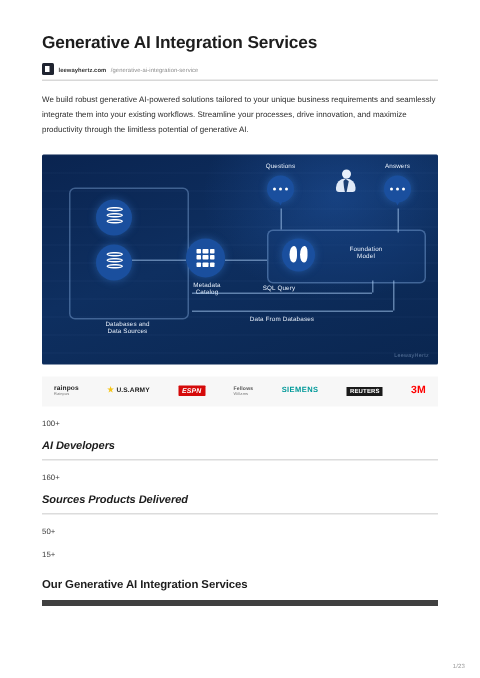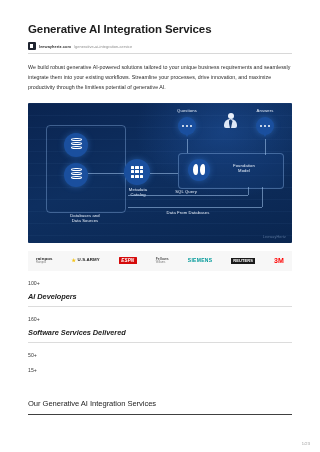--- a/index.html
+++ b/index.html
@@ -280,25 +280,25 @@
     font-weight: bold;
     color: #1d1d1d;
     margin-top: 6px;
     padding-bottom: 5px;
     border-bottom: 1px solid #dcdcdc;
     letter-spacing: -0.05px;
     font-style: italic;
   }
   .section-heading {
     font-size: 7.6px;
-    font-weight: normal;
+    font-weight: bold;
     color: #1d1d1d;
-    margin-top: 26px;
+    margin-top: 12px;
     padding-bottom: 6px;
-    border-bottom: 1px solid #404040;
+    border-bottom: 4px solid #404040;
     letter-spacing: -0.05px;
   }
 
   .page-number {
     position: absolute;
     right: 10px;
     bottom: 6px;
     font-size: 4px;
     color: #9a9a9a;
     letter-spacing: 0.1px;
@@ -430,21 +430,21 @@
     </span>
     <span class="logo" style="color:#009999; font-size:5px; letter-spacing:0.3px;">SIEMENS</span>
     <span class="logo logo-reuters">REUTERS</span>
     <span class="logo" style="color:#ff0000; font-size:7px;">3M</span>
   </div>
 
   <div class="stat-num">100+</div>
   <div class="stat-label">AI Developers</div>
 
   <div class="stat-num">160+</div>
-  <div class="stat-label">Software Services Delivered</div>
+  <div class="stat-label">Sources Products Delivered</div>
 
   <div class="stat-num">50+</div>
 
   <div class="stat-num">15+</div>
 
   <div class="section-heading">Our Generative AI Integration Services</div>
 
   <div class="page-number">1/23</div>
 </div>
 

